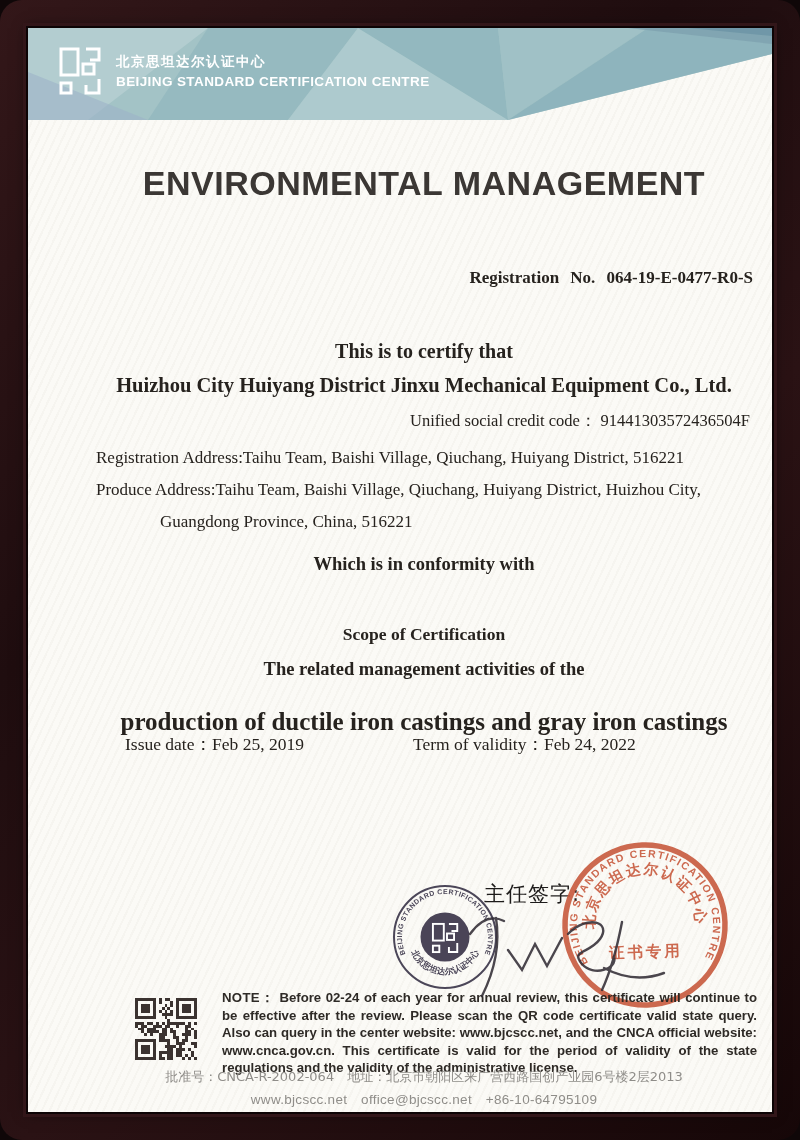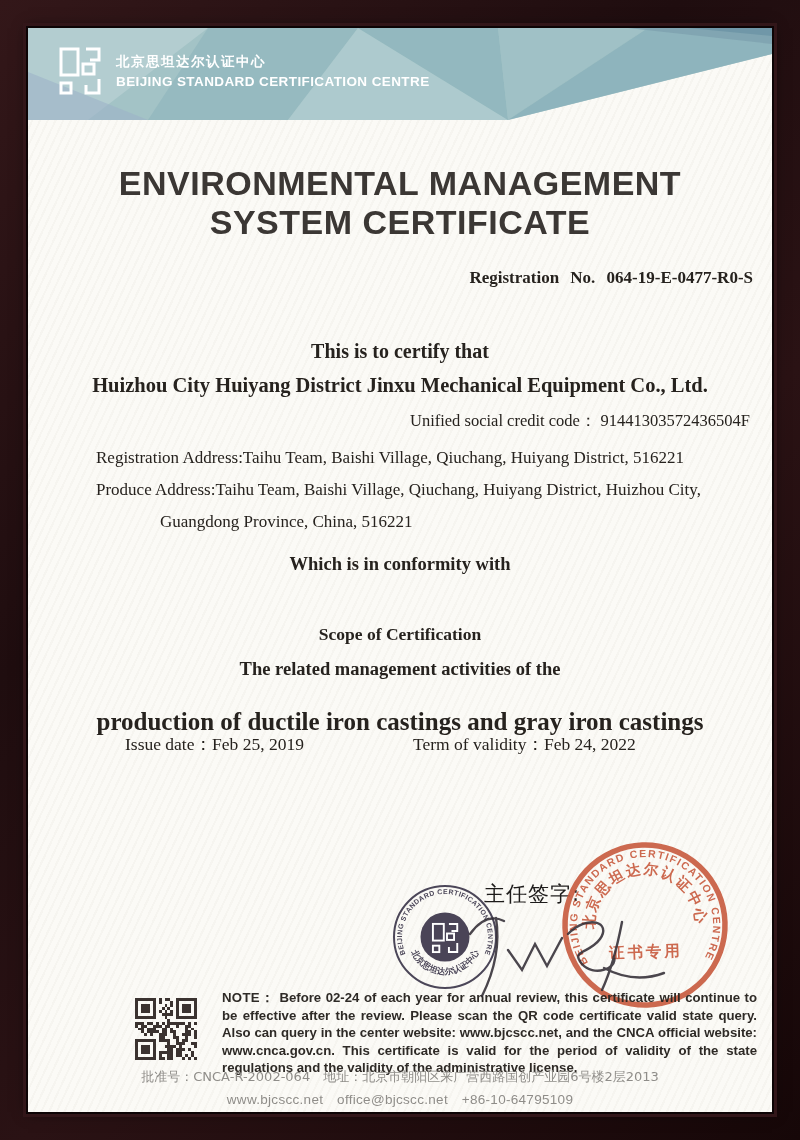--- a/index.html
+++ b/index.html
@@ -1,36 +1,37 @@
 <!DOCTYPE html>
 <html><head>
 <meta charset="utf-8">
 <style>
   html,body{margin:0;padding:0;}
   body{width:800px;height:1140px;background:#0f0708;font-family:"Liberation Serif", serif;}
   .frame{
     position:relative;width:800px;height:1140px;box-sizing:border-box;
     background:linear-gradient(135deg,#331719 0%,#1f0d0f 35%,#2a1214 60%,#160708 100%);
     padding:28px;
+    border-radius:22px;
   }
   .paper{
     position:relative;width:744px;height:1084px;overflow:hidden;
     background:#fbfaf6;
     background-image:repeating-linear-gradient(115deg, rgba(180,175,158,0.07) 0 2px, transparent 2px 7px);
     box-shadow:0 0 0 2px #0d0405, 0 0 0 5px #321619, 0 0 14px rgba(0,0,0,.65);
   }
   
   .header-band{position:absolute;left:0;top:0;width:744px;height:92px;}
   .header-band svg.geo{position:absolute;left:0;top:0;}
   .brand{position:absolute;left:29px;top:18px;display:flex;align-items:center;gap:13px;color:#ffffff;}
   .brand-cn{font-family:"DejaVu Sans", sans-serif;font-size:13.5px;letter-spacing:1.5px;font-weight:bold;}
   .brand-en{font-family:"Liberation Sans", sans-serif;font-size:13.5px;font-weight:bold;letter-spacing:0.4px;margin-top:3px;}
   
   .abs{position:absolute;}
-  .center{left:0;width:744px;text-align:center;}
+  .center{left:0;width:744px;text-align:center;padding-left:24px;}
   .title{top:136px;font-family:"Liberation Sans", sans-serif;font-weight:800;font-size:34px;line-height:39px;color:#3b3734;letter-spacing:0.5px;}
   .reg-line{top:240px;right:19px;text-align:right;font-size:17px;font-weight:bold;color:#26221e;word-spacing:7px;}
   .certify{top:312px;font-size:20px;font-weight:bold;color:#26221e;text-align:center;}
   .company{top:346px;font-size:20.5px;font-weight:bold;color:#26221e;}
   .credit{top:382px;right:22px;text-align:right;font-size:16.5px;color:#26221e;}
   .addr1{top:420px;left:68px;font-size:17px;color:#26221e;}
   .addr2{top:452px;left:68px;font-size:17px;color:#26221e;}
   .addr3{top:484px;left:132px;font-size:17px;color:#26221e;}
   .conformity{top:526px;font-size:18.5px;font-weight:bold;color:#26221e;}
   .standard{top:553px;font-family:"Liberation Sans", sans-serif;font-weight:800;font-size:27px;letter-spacing:1px;color:#3b3734;}
@@ -92,21 +93,20 @@
         </svg>
         <div>
           <div class="brand-cn">北京思坦达尔认证中心</div>
           <div class="brand-en">BEIJING STANDARD CERTIFICATION CENTRE</div>
         </div>
       </div>
     </div>
 
     <div class="abs center title">
       <div>ENVIRONMENTAL MANAGEMENT</div>
-      <div>SYSTEM CERTIFICATE</div>
     </div>
 
     <div class="abs reg-line">Registration No. 064-19-E-0477-R0-S</div>
 
     <div class="abs center certify">This is to certify that</div>
     <div class="abs center company">Huizhou City Huiyang District Jinxu Mechanical Equipment Co., Ltd.</div>
     <div class="abs credit">Unified social credit code： 91441303572436504F</div>
 
     <div class="abs addr1">Registration Address:Taihu Team, Baishi Village, Qiuchang, Huiyang District, 516221</div>
     <div class="abs addr2">Produce Address:Taihu Team, Baishi Village, Qiuchang, Huiyang District, Huizhou City,</div>

